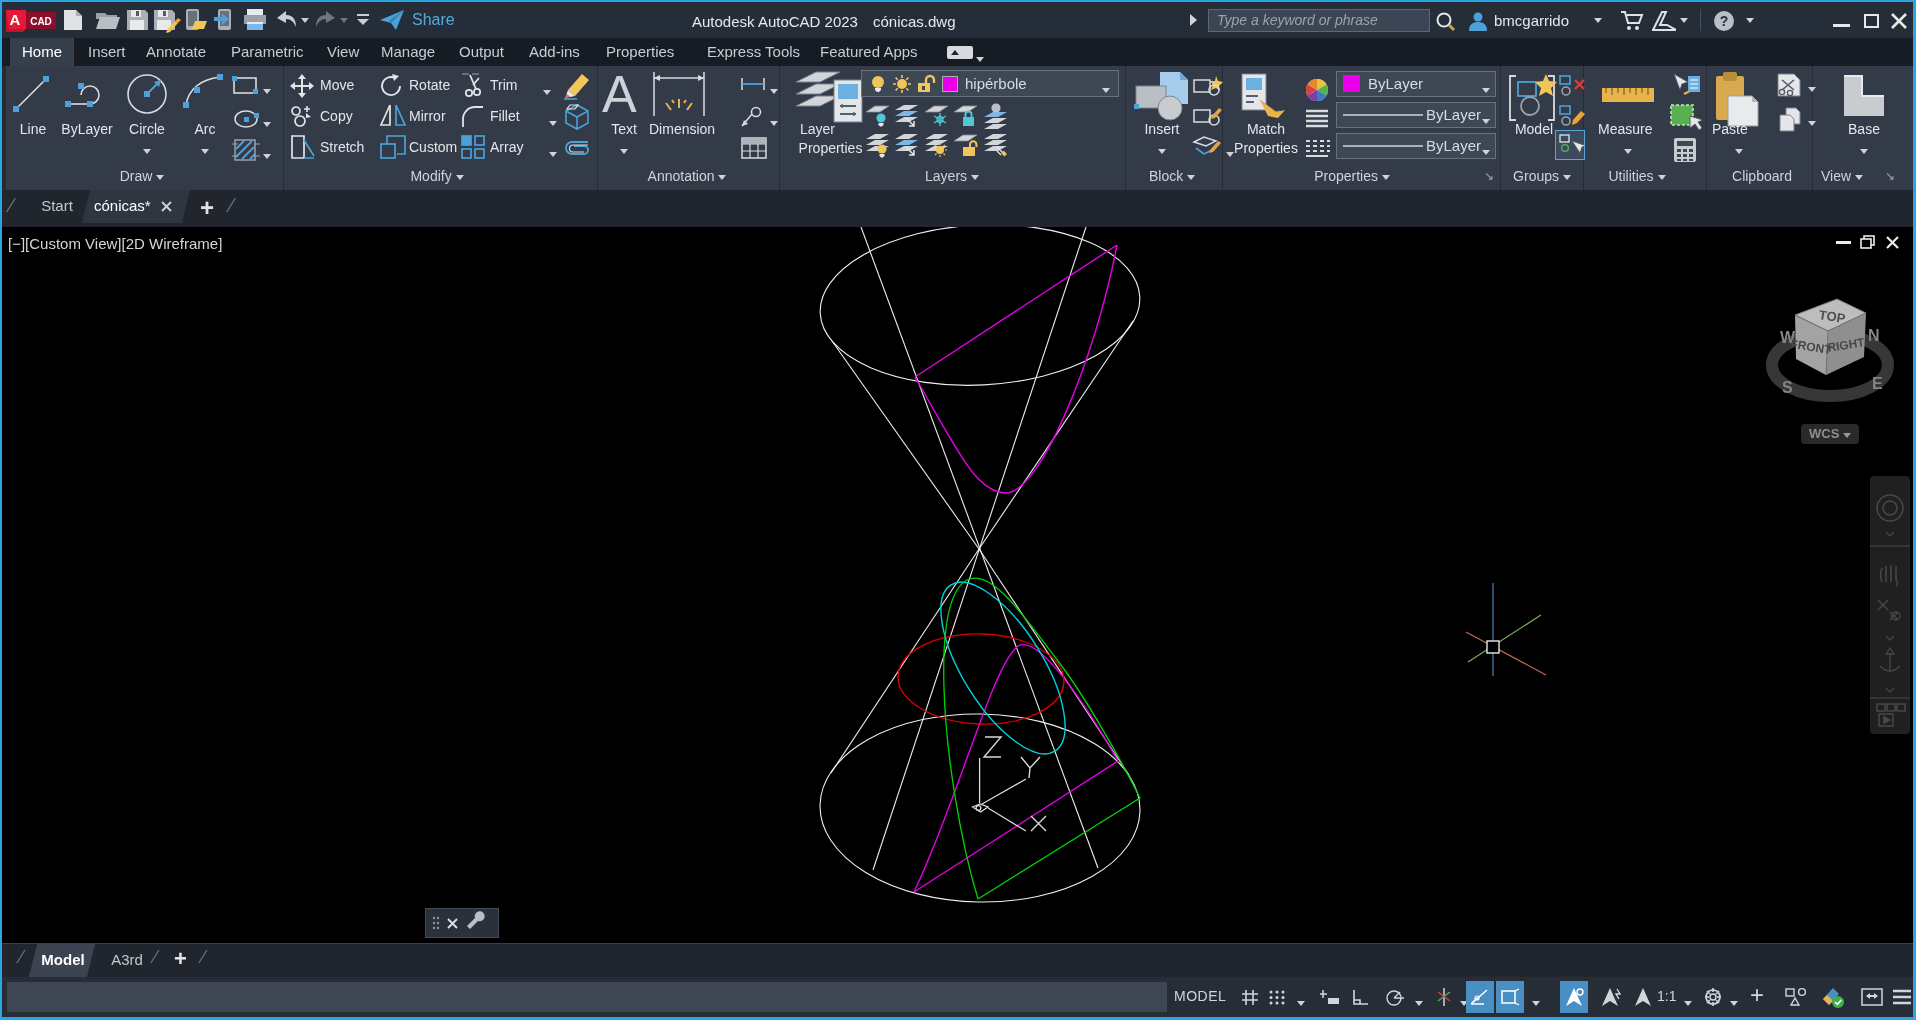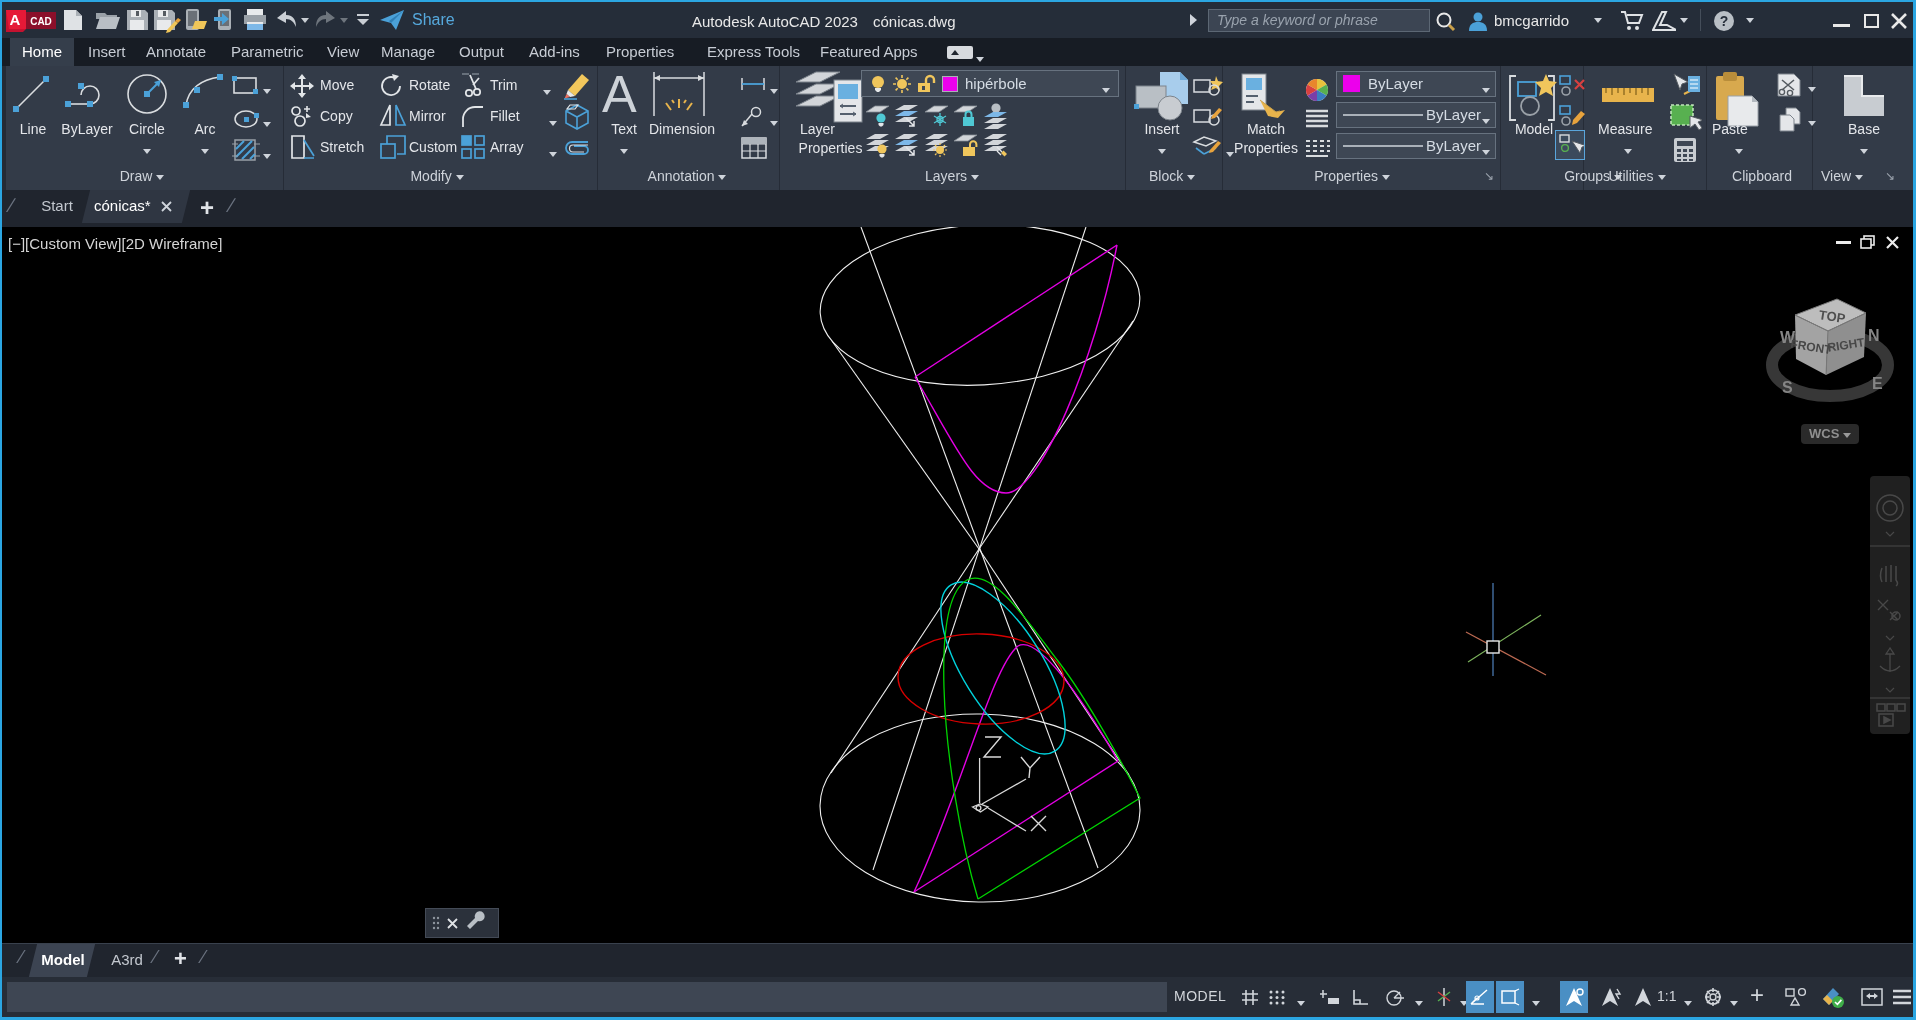--- a/index.html
+++ b/index.html
@@ -174,21 +174,21 @@
     <div class="vsep" style="left:1581px"></div>
     <div class="vsep" style="left:1704px"></div>
     <div class="vsep" style="left:1810px"></div>
 
     <div class="abs panellabel" style="left:60px;top:102px;width:160px;text-align:center;">Draw <span class="dd"></span></div>
     <div class="abs panellabel" style="left:355px;top:102px;width:160px;text-align:center;">Modify <span class="dd"></span></div>
     <div class="abs panellabel" style="left:605px;top:102px;width:160px;text-align:center;">Annotation <span class="dd"></span></div>
     <div class="abs panellabel" style="left:870px;top:102px;width:160px;text-align:center;">Layers <span class="dd"></span></div>
     <div class="abs panellabel" style="left:1090px;top:102px;width:160px;text-align:center;">Block <span class="dd"></span></div>
     <div class="abs panellabel" style="left:1270px;top:102px;width:160px;text-align:center;">Properties <span class="dd"></span></div>
-    <div class="abs panellabel" style="left:1460px;top:102px;width:160px;text-align:right;">Groups <span class="dd"></span></div>
+    <div class="abs panellabel" style="left:1460px;top:102px;width:160px;text-align:center;">Groups <span class="dd"></span></div>
     <div class="abs panellabel" style="left:1555px;top:102px;width:160px;text-align:center;">Utilities <span class="dd"></span></div>
     <div class="abs panellabel" style="left:1680px;top:102px;width:160px;text-align:center;">Clipboard</div>
     <div class="abs panellabel" style="left:1790px;top:102px;width:100px;text-align:center;">View <span class="dd"></span></div>
     <div class="abs" style="left:1482px;top:103px;color:#9aa2ac;font-size:12px;">↘</div>
     <div class="abs" style="left:1883px;top:103px;color:#9aa2ac;font-size:12px;">↘</div>
 
     <svg class="abs" style="left:8px;top:5px" width="44" height="44" viewBox="0 0 44 44">
       <path d="M6 38 L36 8" stroke="#d9dcdf" stroke-width="1.6"></path>
       <rect x="3" y="35" width="6" height="6" fill="#4ba1d8"></rect>
         <rect x="33" y="5" width="6" height="6" fill="#4ba1d8"></rect>

